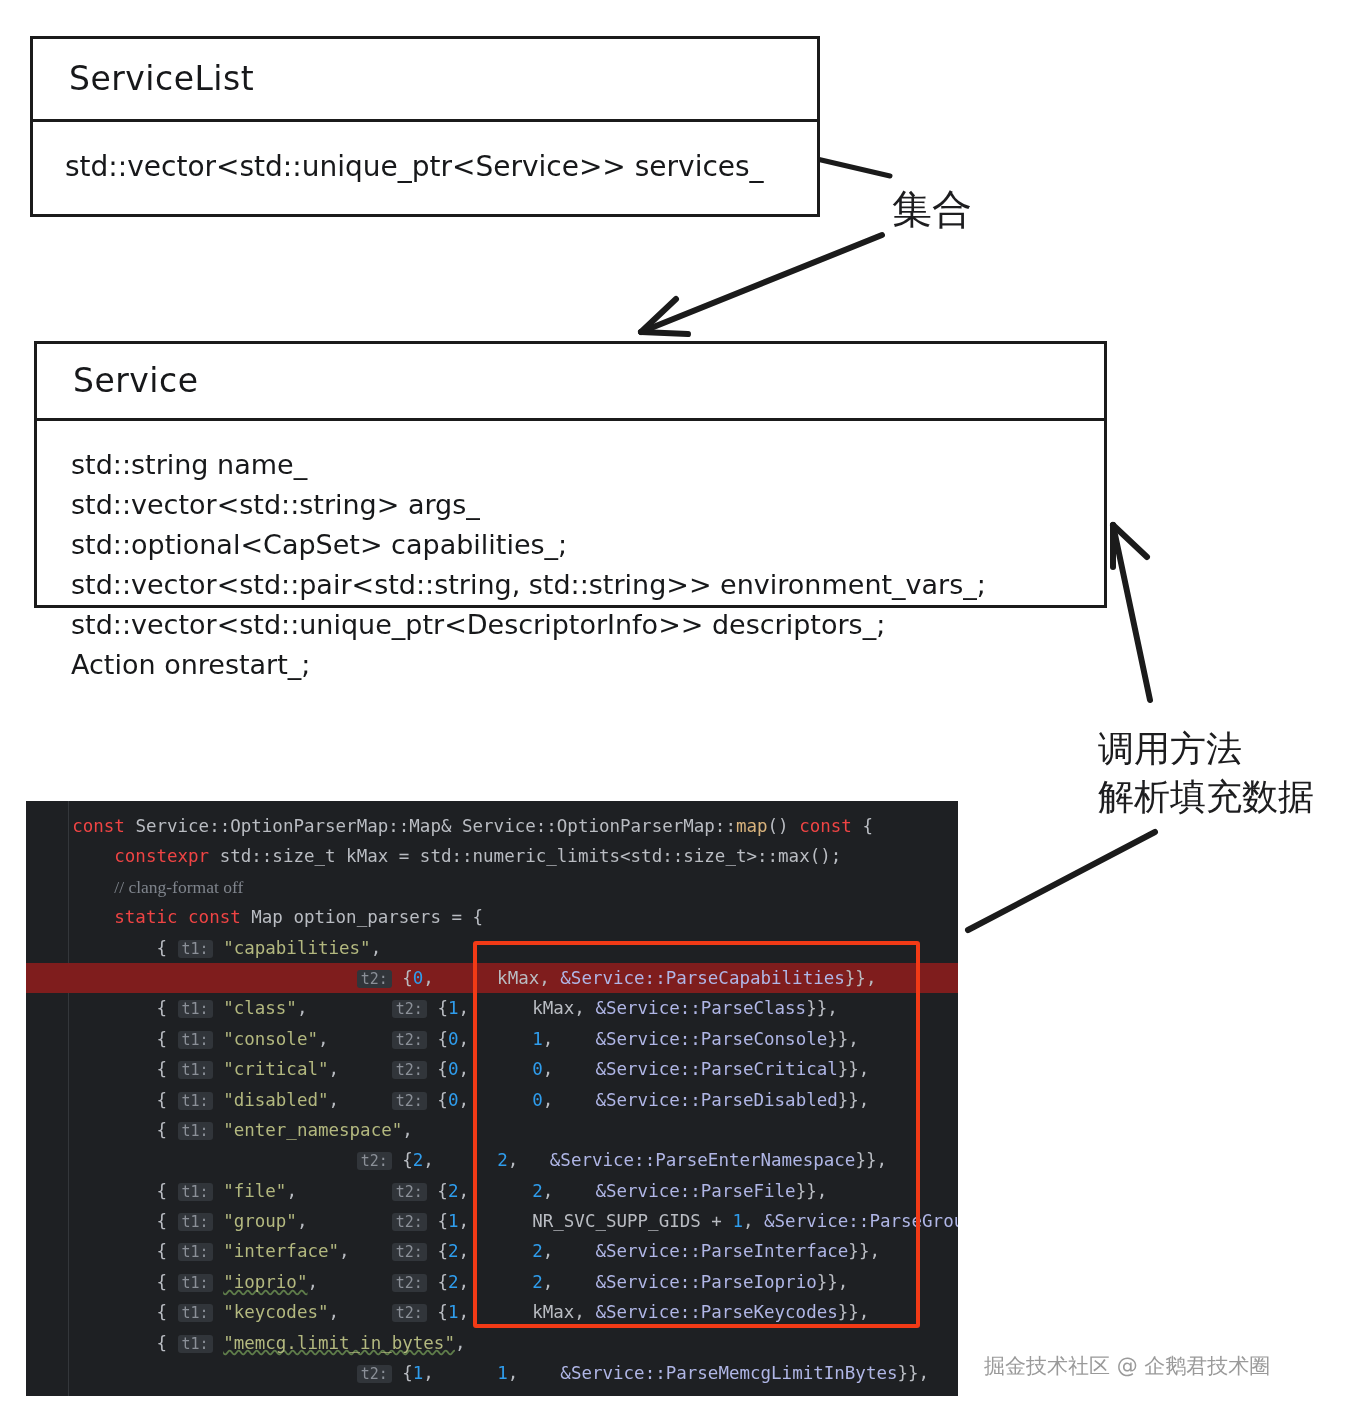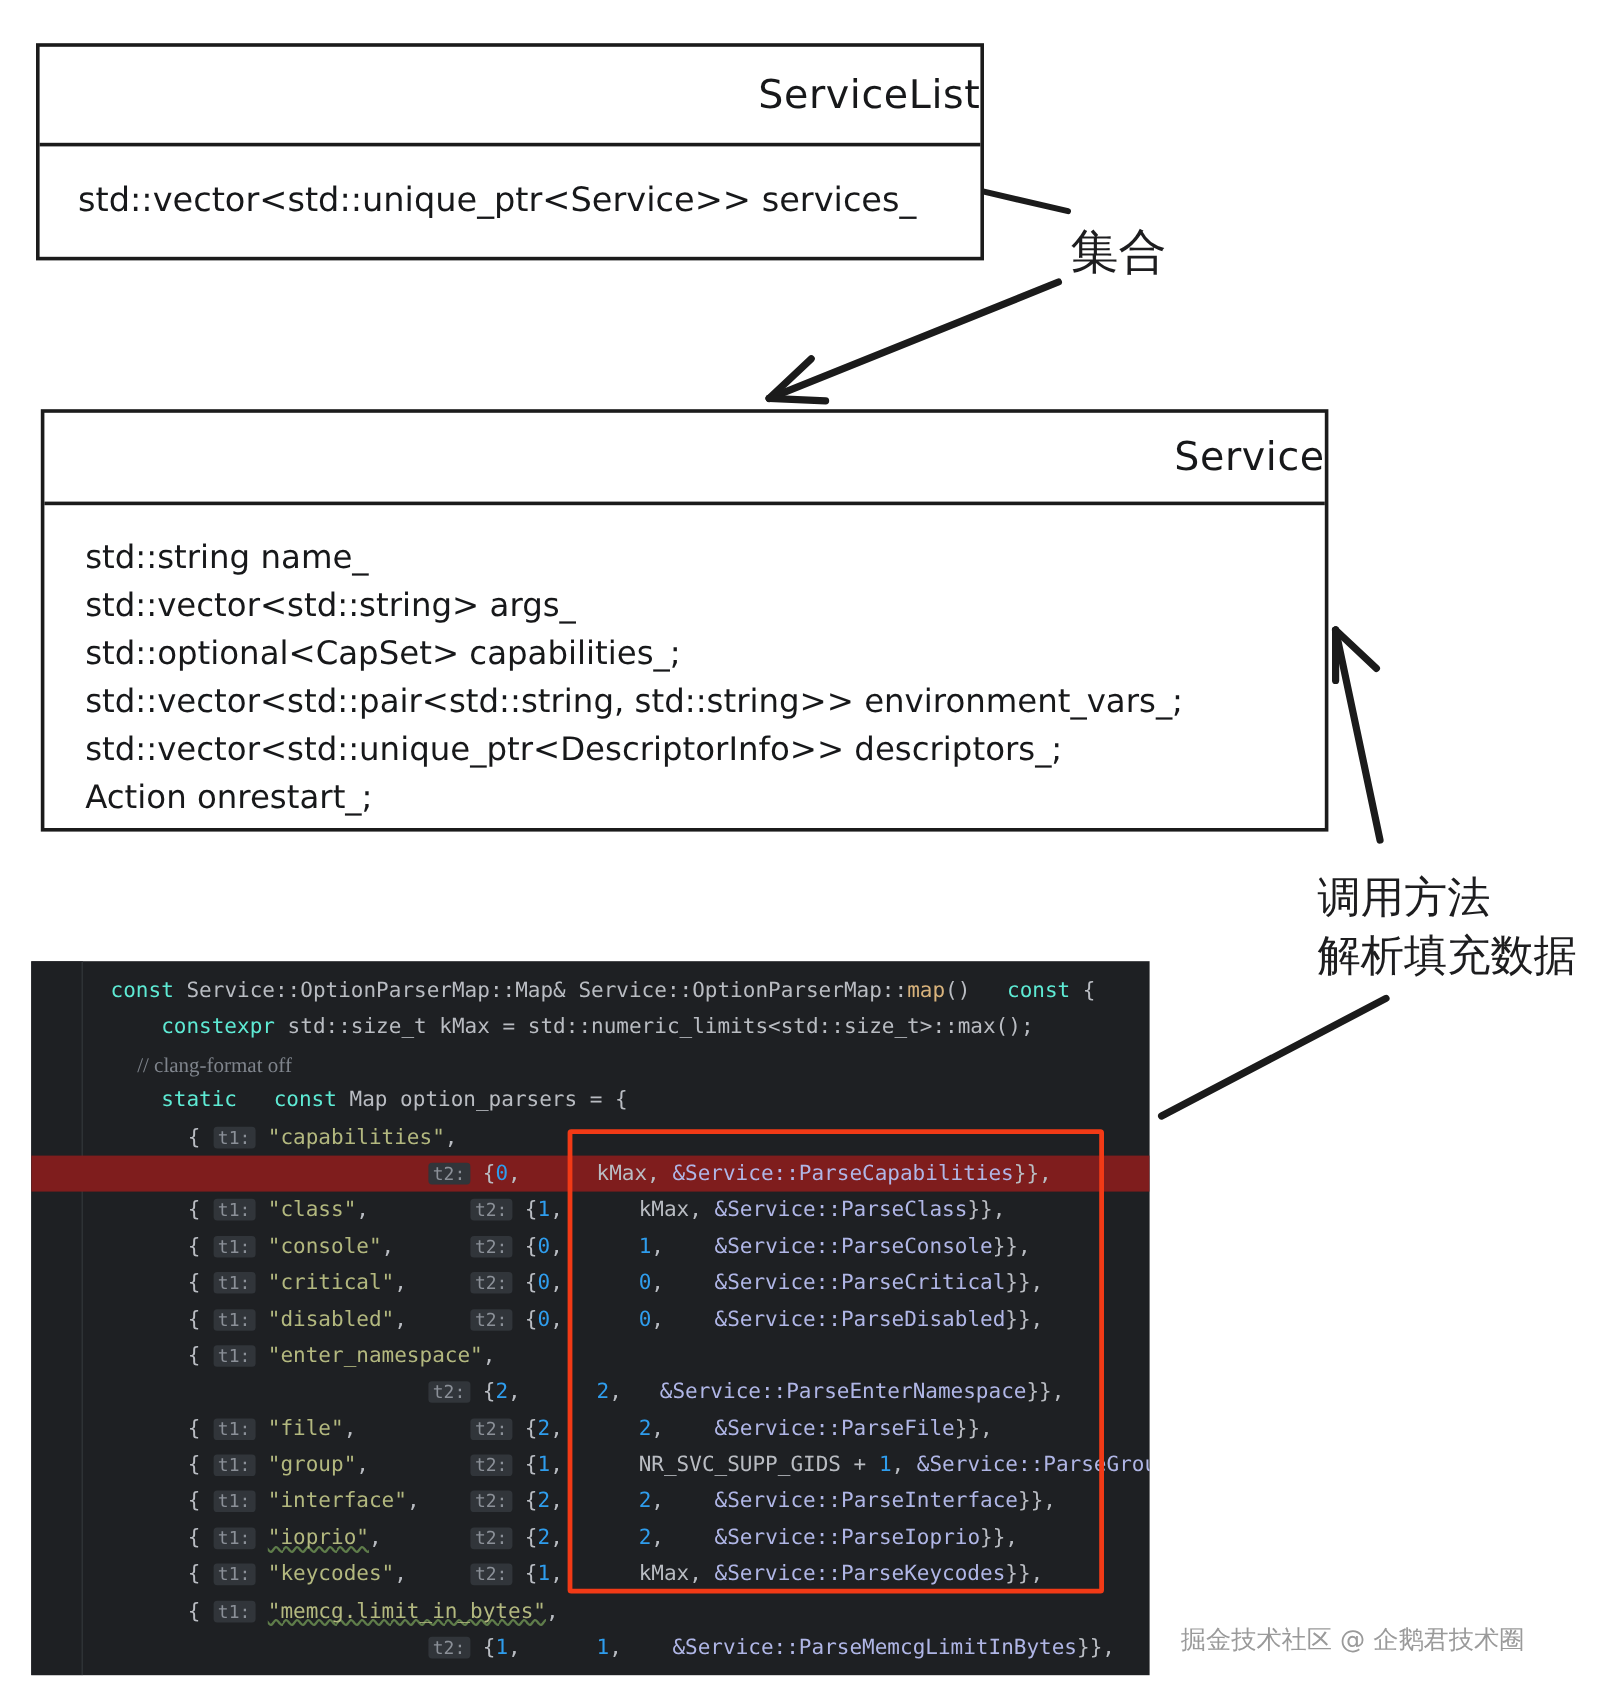--- a/index.html
+++ b/index.html
@@ -14,42 +14,43 @@
   #stage{position:absolute;left:0;top:0;width:1350px;height:1416px;}
 
   
   .uml-box{
     position:absolute;
     background:#ffffff;
     border:3px solid #1b1b1b;
     box-sizing:border-box;
   }
   .uml-title{
-    text-align:right;
+    text-align:left;
     font-family:"DejaVu Sans", sans-serif;
     color:#17181a;
     letter-spacing:.5px;
+    margin-left:36px;
   }
   .uml-divider{
     border-top:3px solid #1b1b1b;
     width:100%;
   }
   .uml-body{
     font-family:"DejaVu Sans", sans-serif;
     color:#17181a;
   }
   .uml-field{white-space:pre;}
 
   
   #box-servicelist{left:30px;top:36px;width:790px;height:181px;}
   #box-servicelist .uml-title{font-size:33px;line-height:80px;height:80px;}
   #box-servicelist .uml-body{padding:28px 0 0 32px;font-size:28px;}
 
   
-  #box-service{left:34px;top:341px;width:1073px;height:352px;}
+  #box-service{left:34px;top:341px;width:1073px;height:267px;}
   #box-service .uml-title{font-size:33px;line-height:74px;height:74px;}
   #box-service .uml-body{padding:24px 0 0 34px;font-size:27px;line-height:40px;}
 
   
   .cn-note{
     position:absolute;
     font-family:"DejaVu Sans", sans-serif;
     color:#1d1d1f;
     white-space:pre;
   }
@@ -87,21 +88,21 @@
     line-height:30.4px;
     white-space:pre;
   }
   .code-line{
     position:relative;
     height:30.4px;
     padding-left:4px;
     color:#b9bcc2;
   }
   .code-line.hl{background:#7f1d1d;}
-  .tok-kw{color:#5eead4;margin-left:20px;}
+  .tok-kw{color:#ef4444;}
   .tok-str{color:#b3b87f;}
   .tok-num{color:#2f9ded;}
   .tok-fn{color:#d9b37c;}
   .tok-cmt{color:#7f848c;font-family:Liberation Serif, serif;}
   .tok-id{color:#b9bcc2;}
   .tok-ref{color:#b0b6e6;}
   .hint{
     background:#31353a;
     color:#8b9098;
     border-radius:3px;

